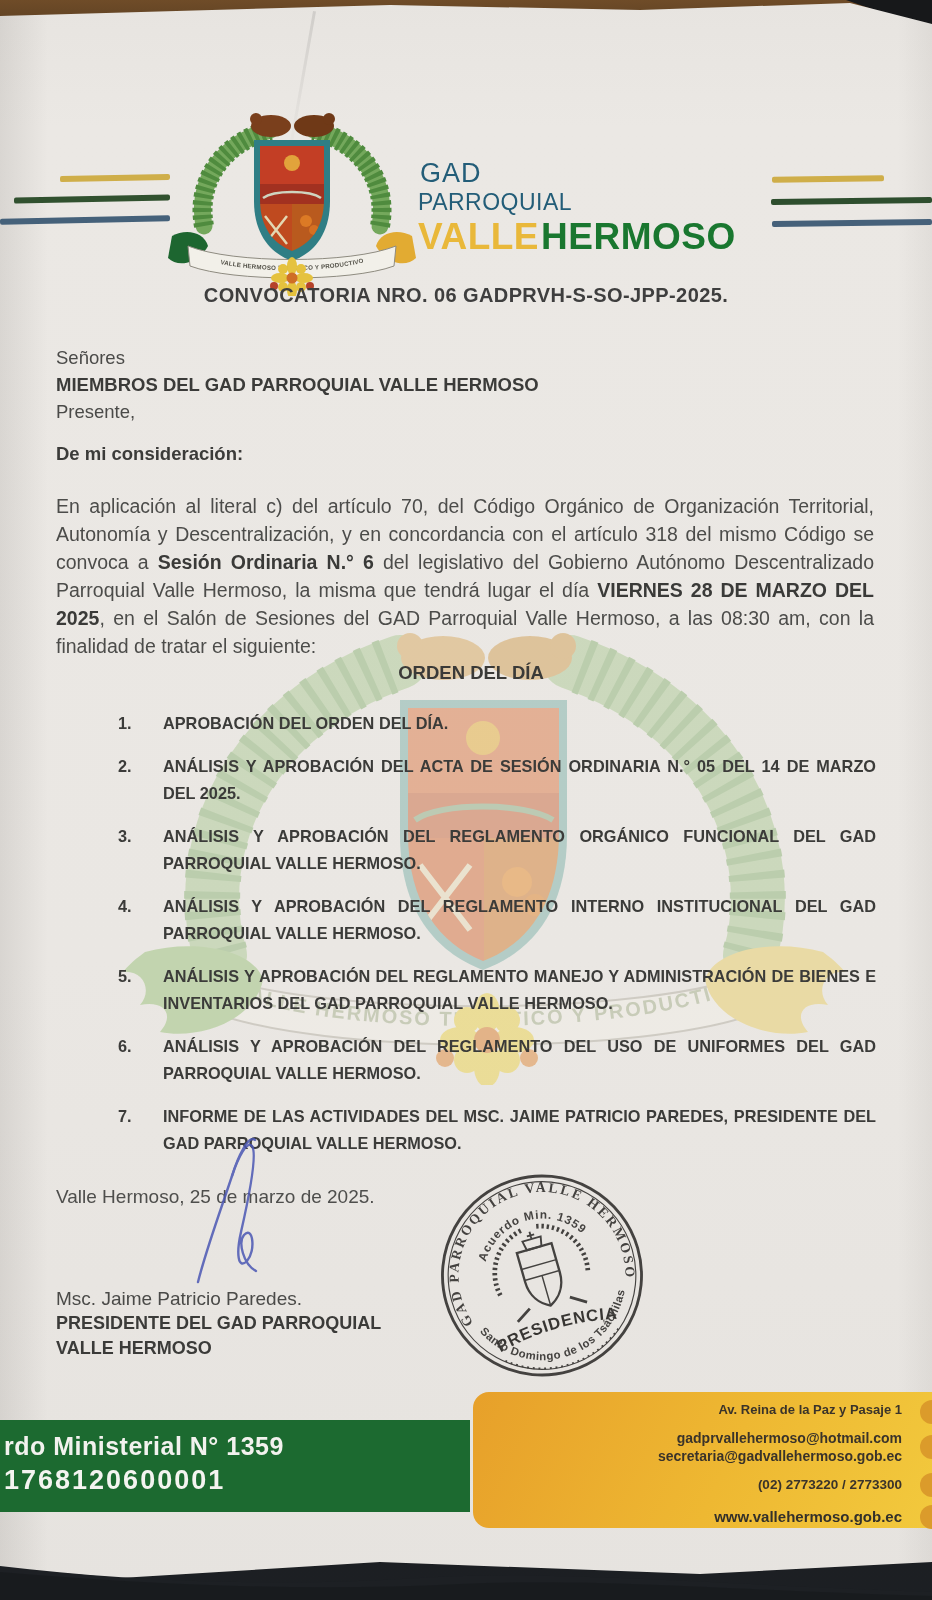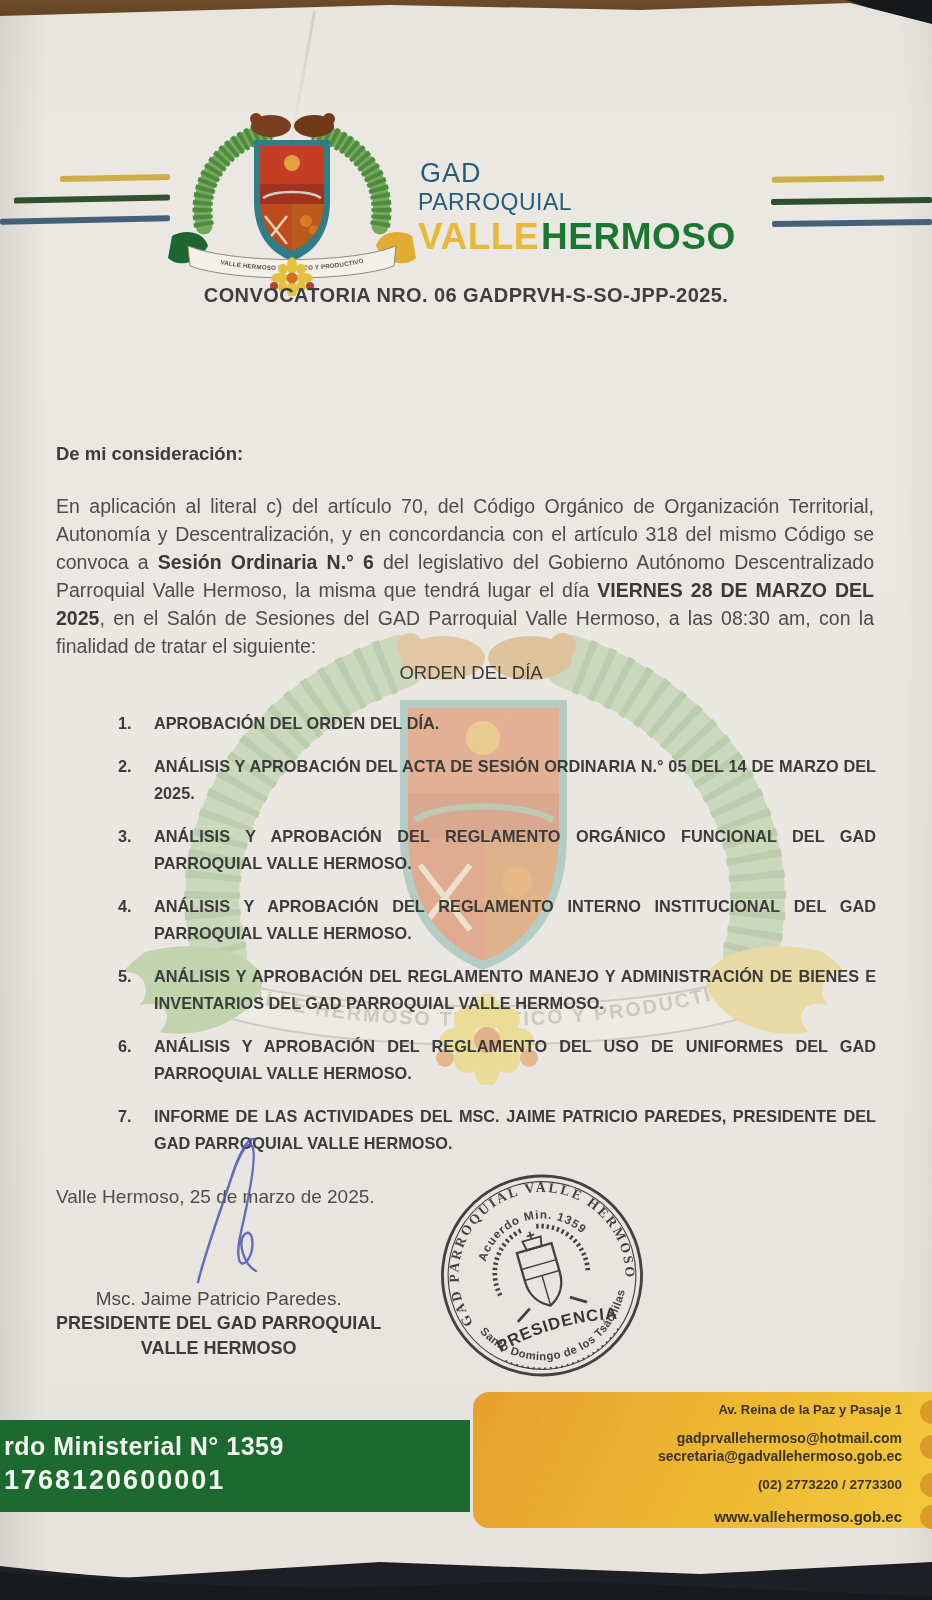--- a/index.html
+++ b/index.html
@@ -32,32 +32,32 @@
   .r-g{left:771px;top:198px;width:161px;background:#2e4e2e;transform:rotate(-.8deg);}
   .r-b{left:772px;top:220px;width:160px;background:#46617a;transform:rotate(-.8deg);}
   .title{left:0;right:0;top:284px;text-align:center;font-size:20px;font-weight:bold;
     color:#3e3e3e;letter-spacing:.4px;}
   .recipient{left:56px;top:344px;font-size:18.5px;color:#4a4a48;line-height:27px;}
   .recipient .rname{font-weight:bold;color:#3b3b39;}
   .greeting{left:56px;top:443px;font-size:18.5px;font-weight:bold;color:#3b3b39;}
   .para{left:56px;top:492px;width:818px;font-size:19.5px;line-height:28px;
     text-align:justify;color:#4c4c4a;}
   .para b{color:#3a3a38;}
-  .agenda-head{left:0;right:0;top:662px;text-align:center;font-size:18.5px;font-weight:normal;color:#3a3a38;padding-left:10px;}
+  .agenda-head{left:0;right:0;top:662px;text-align:center;font-size:18.5px;font-weight:bold;color:#3a3a38;padding-left:10px;}
   .agenda{left:118px;top:710px;width:758px;}
   .arow{display:flex;margin-bottom:16px;font-weight:bold;font-size:16.3px;line-height:27px;color:#3b3b39;}
   .anum{width:36px;flex-shrink:0;}
-  .atext{width:722px;text-align:justify;}
+  .atext{width:722px;text-align:justify;margin-left:9px;}
   .wmark{left:105px;top:620px;width:760px;height:465px;opacity:.5;}
   .dateline{left:56px;top:1186px;font-size:19px;color:#4e4e4c;}
   .sig-svg{left:150px;top:1130px;width:200px;height:175px;}
   .stamp-svg{left:433px;top:1163px;width:218px;height:225px;opacity:.88;}
   .signer{left:56px;top:1286px;font-size:18px;line-height:25px;color:#3b3b39;}
   .signer .sname{font-size:19px;font-weight:normal;color:#4a4a48;}
-  .signer div{font-weight:bold;text-align:center;}
+  .signer div{font-weight:bold;}
   
   .f-green{left:0;top:1420px;width:470px;height:92px;background:#1c6a30;}
   .fg1{left:4px;top:1432px;font-size:25px;font-weight:bold;color:#f2f2ee;letter-spacing:.5px;}
   .fg2{left:4px;top:1465px;font-size:27px;font-weight:bold;color:#f4f4f0;letter-spacing:2px;}
   .f-yellow{left:473px;top:1392px;width:459px;height:136px;border-radius:16px 0 0 16px;
     background:linear-gradient(115deg,#e7a02a 0%,#eeb832 55%,#f2c93d 100%);}
   .fy{right:30px;text-align:right;font-weight:bold;color:#3a332a;white-space:nowrap;}
   .fy1{top:1402px;font-size:13px;}
   .fy2{top:1430px;font-size:14px;}
   .fy3{top:1448px;font-size:14px;}
@@ -174,20 +174,25 @@
 
     <div class="abs line l-y"></div>
     <div class="abs line l-g"></div>
     <div class="abs line l-b"></div>
     <div class="abs line r-y"></div>
     <div class="abs line r-g"></div>
     <div class="abs line r-b"></div>
 
     <div class="abs title">CONVOCATORIA NRO. 06 GADPRVH-S-SO-JPP-2025.</div>
 
+    <div class="abs recipient">
+      <div>Señores</div>
+      <div class="rname">MIEMBROS DEL GAD PARROQUIAL VALLE HERMOSO</div>
+      <div>Presente,</div>
+    </div>
 
     <div class="abs greeting">De mi consideración:</div>
 
     <div class="abs para"><span>En aplicación al literal c) del artículo 70, del Código Orgánico de Organización Territorial, Autonomía y Descentralización, y en concordancia con el artículo 318 del mismo Código se convoca a </span><b>Sesión Ordinaria N.° 6</b><span> del legislativo del Gobierno Autónomo Descentralizado Parroquial Valle Hermoso, la misma que tendrá lugar el día </span><b>VIERNES 28 DE MARZO DEL 2025</b><span>, en el Salón de Sesiones del GAD Parroquial Valle Hermoso, a las 08:30 am, con la finalidad de tratar el siguiente:</span></div>
 
     <div class="abs agenda-head">ORDEN DEL DÍA</div>
     <div class="abs agenda">
       <div class="arow">
           <div class="anum">1.</div>
           <div class="atext">APROBACIÓN DEL ORDEN DEL DÍA.</div>

